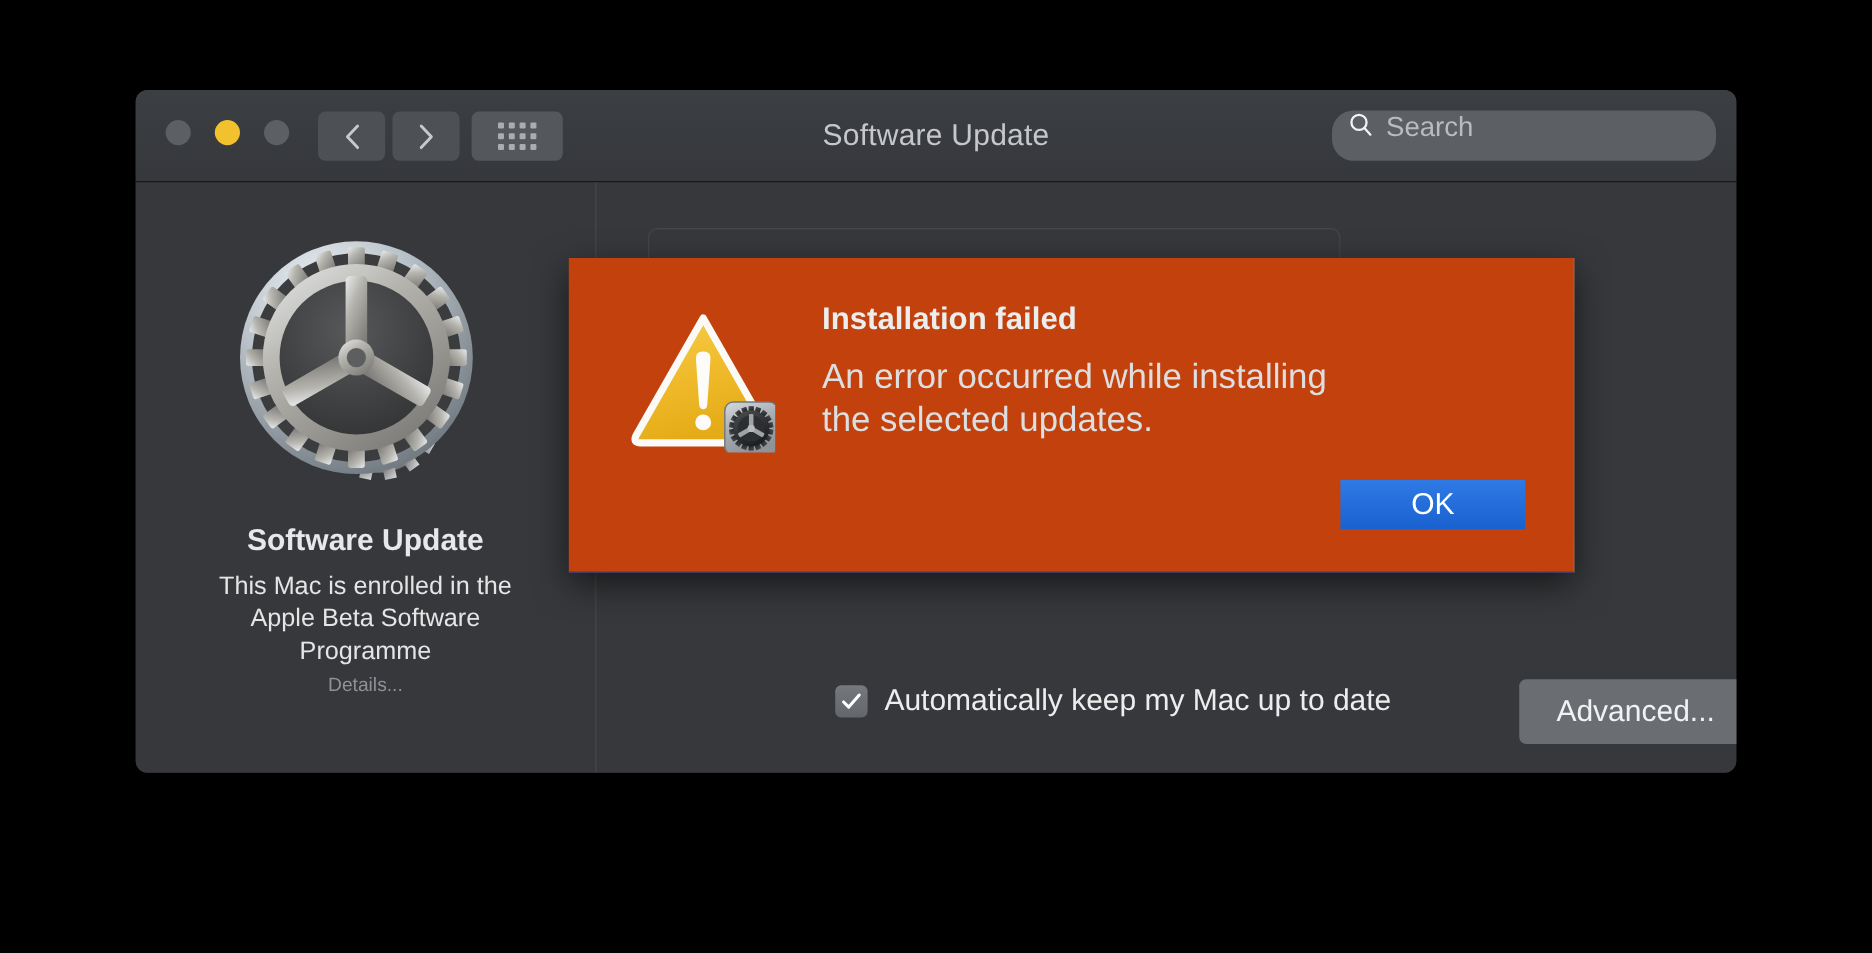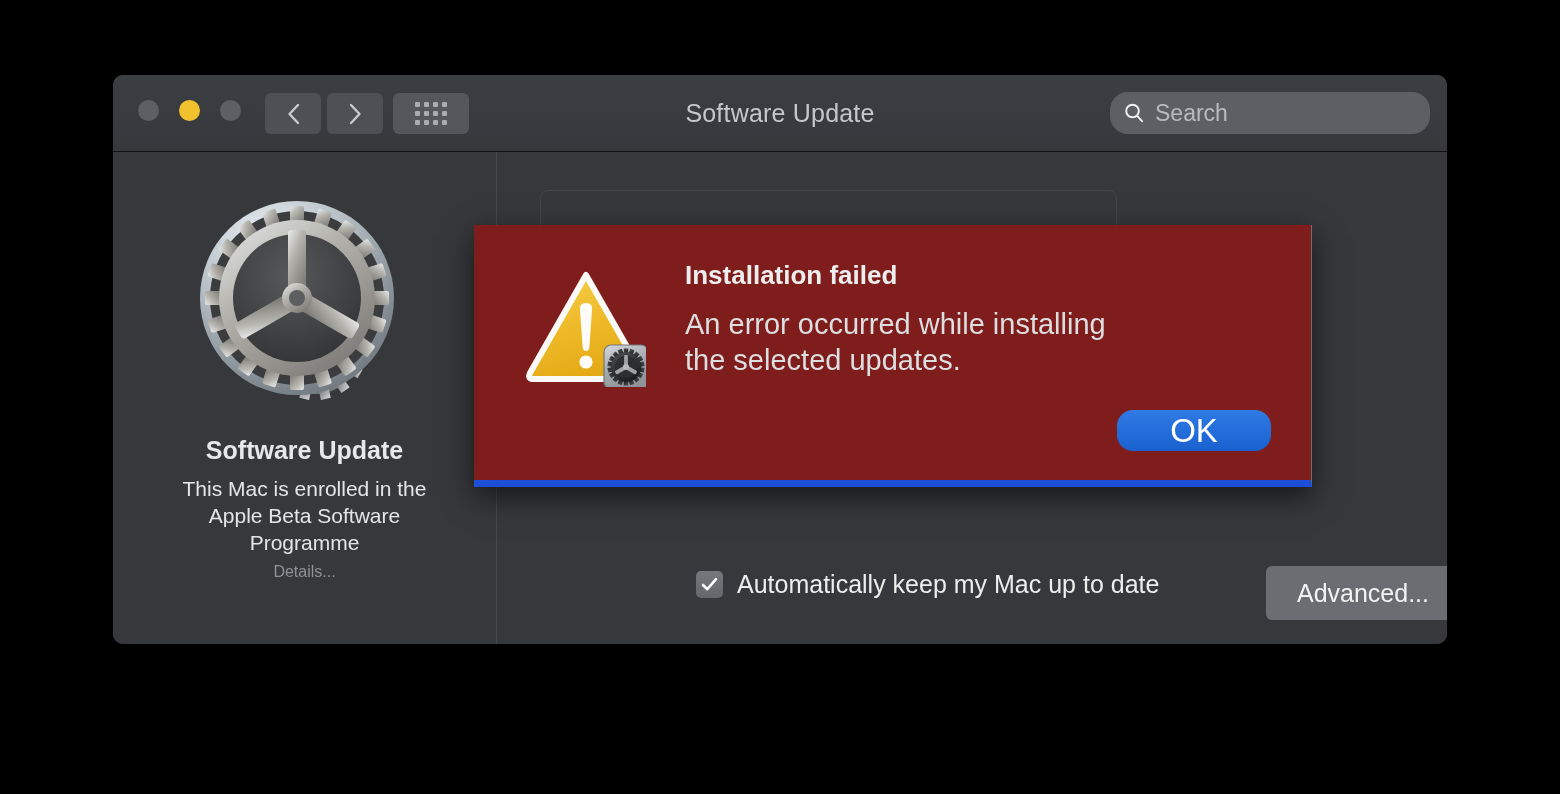--- a/index.html
+++ b/index.html
@@ -53,21 +53,21 @@
   .win-title {
     position:absolute; left:0; top:0; width:100%; height:77px;
     display:flex; align-items:center; justify-content:center;
     font-size:25px; color:#c5c7ca; letter-spacing:.2px;
   }
 
   .searchbox {
     position:absolute; right:17px; top:17px;
     width:320px; height:42px; border-radius:18px;
     background:#5c5f63;
-    display:flex; align-items:center; padding:0 12px; gap:9px;
+    display:flex; align-items:flex-start; padding:0 12px; gap:9px;
   }
   .search-ph { font-size:23px; color:#b9bbbe; }
 
   
   .body-area { position:absolute; left:0; top:77px; width:100%; height:492px; background:#36383b; }
 
   .sidebar {
     position:absolute; left:0; top:0; width:384px; height:100%;
     border-right:1px solid #46484b;
     display:flex; flex-direction:column; align-items:center;
@@ -103,42 +103,42 @@
   .adv-btn {
     position:absolute; left:768px; top:0;
     width:194px; height:54px; border-radius:6px;
     background:#6a6d71;
     display:flex; align-items:center; justify-content:center;
     font-size:25px; color:#f1f2f3;
   }
 
   
   .sheet {
-    position:absolute; left:361px; top:150px; width:838px; height:262px;
-    background:#7f1d1d;
+    position:absolute; left:361px; top:140px; width:838px; height:262px;
+    background:#c2410c;
     border-right:1px solid #6d6f72;
-    border-bottom:7px solid #1d4ed8;
+    border-bottom:1px solid #1d4ed8;
     box-shadow:0 10px 28px rgba(0,0,0,.6);
     z-index:40;
   }
   .sheet-icon { position:absolute; left:52px; top:42px; width:120px; height:120px; }
   .sheet-title {
     position:absolute; left:211px; top:35px;
     font-size:26px; font-weight:bold; color:#eceded;
   }
   .sheet-msg {
     position:absolute; left:211px; top:82px; width:430px;
     font-size:29px; line-height:1.24; color:#dcdee0;
   }
   .ok-btn {
     position:absolute; left:643px; top:185px;
-    width:154px; height:41px; border-radius:16px;
+    width:154px; height:41px; border-radius:0;
     background:linear-gradient(#2f7ae5,#1961cf);
     display:flex; align-items:center; justify-content:center;
-    font-size:33px; color:#fff;
+    font-size:25px; color:#fff;
   }
 </style>
 </head>
 <body>
 
 <div id="root">
 
   <div class="window">
 
     <div class="titlebar">

